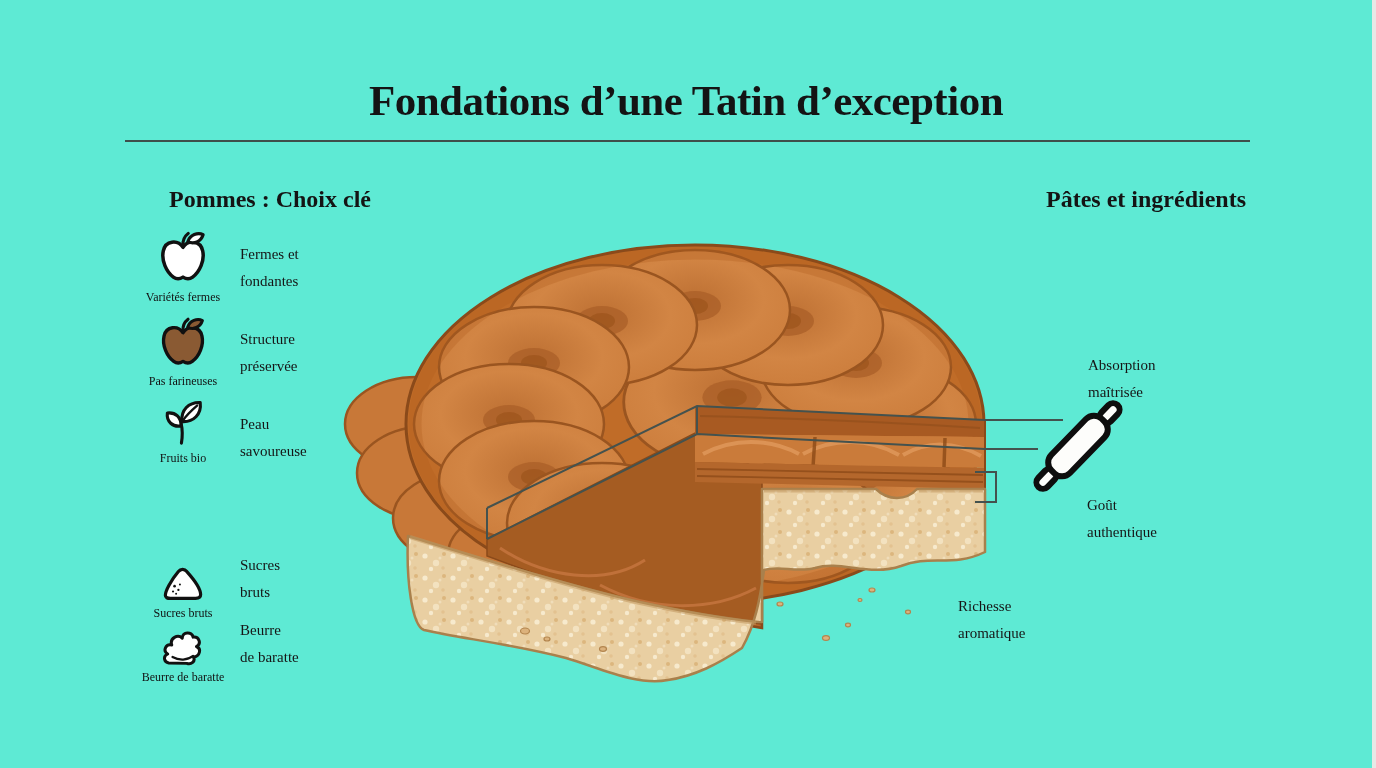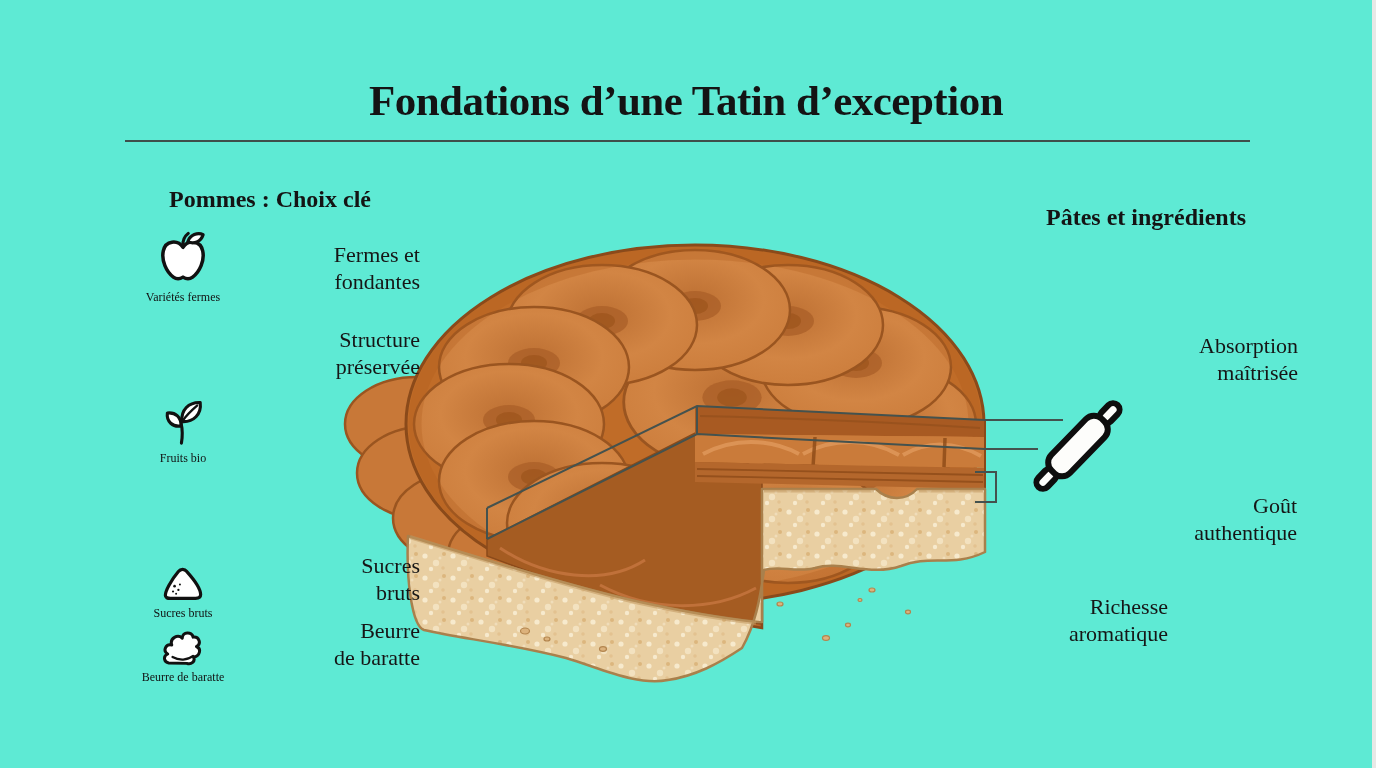--- a/index.html
+++ b/index.html
@@ -3,25 +3,25 @@
 <meta charset="utf-8">
 <style>
   html,body{margin:0;padding:0;background:#e8e8e6;}
   .canvas{position:relative;width:1372px;height:768px;background:#5eead4;overflow:hidden;
           font-family:Liberation Serif, serif;color:#161616;}
   .h1{position:absolute;left:0;right:0;top:76px;text-align:center;font-size:43px;
       font-weight:bold;letter-spacing:-0.5px;color:#141414;}
   .rule{position:absolute;left:125px;top:140px;width:1125px;height:2px;background:#3e4f4b;}
   .h2{position:absolute;top:186px;font-size:24px;font-weight:bold;color:#141414;}
   .h2.left{left:125px;margin-left:44px;}
-  .h2.right{right:126px;text-align:right;margin-top:18px;}
+  .h2.right{right:126px;text-align:right;}
   .irow{position:absolute;left:103px;width:160px;text-align:center;}
   .irow svg{display:block;margin:0 auto;}
   .cap{font-size:12px;color:#111;margin-top:2px;line-height:18px;}
-  .lbl{position:absolute;text-align:right;font-size:22px;line-height:27px;color:#161616;
+  .lbl{position:absolute;text-align:left;font-size:15px;line-height:27px;color:#161616;
        white-space:pre-line;}
   .q{width:180px;}
   .r{width:210px;}
   .art{position:absolute;left:0;top:0;}
 </style>
 </head>
 <body>
 
 <div class="canvas">
 
@@ -148,20 +148,28 @@
 
   <div class="irow" style="top:228px">
     <svg width="56" height="58" viewBox="0 0 64 64">
       <path d="M32 21 C26 12 12 13 9.5 25 C7 36 13 49 21 55 C25 58 29 57 32 55 C35 57 39 58 43 55 C51 49 57 36 54.5 25 C52 13 38 12 32 21 Z" fill="#fff" stroke="#111" stroke-width="4" stroke-linejoin="round"></path>
       <path d="M32 19 C31.5 13 33.5 8.5 38 5" fill="none" stroke="#111" stroke-width="3.6" stroke-linecap="round"></path>
       <path d="M37.5 14.5 C40 6.5 49 3.5 55 6.5 C52.5 14.5 44.5 18 37.5 14.5 Z" fill="#fff" stroke="#111" stroke-width="3.6" stroke-linejoin="round"></path>
     </svg>
     <div class="cap">Variétés fermes</div>
   </div>
 
+  <div class="irow" style="top:314px">
+    <svg width="54" height="56" viewBox="0 0 64 64">
+      <path d="M32 21 C26 12 12 13 9.5 25 C7 36 13 49 21 55 C25 58 29 57 32 55 C35 57 39 58 43 55 C51 49 57 36 54.5 25 C52 13 38 12 32 21 Z" fill="#8a5a33" stroke="#111" stroke-width="4" stroke-linejoin="round"></path>
+      <path d="M32 19 C31.5 13 33.5 8.5 38 5" fill="none" stroke="#111" stroke-width="3.6" stroke-linecap="round"></path>
+      <path d="M37.5 14.5 C40 6.5 49 3.5 55 6.5 C52.5 14.5 44.5 18 37.5 14.5 Z" fill="#8a5a33" stroke="#111" stroke-width="3.6" stroke-linejoin="round"></path>
+    </svg>
+    <div class="cap">Pas farineuses</div>
+  </div>
 
   <div class="irow" style="top:397px">
     <svg width="50" height="50" viewBox="0 0 64 64">
       <path d="M30 59 C31.5 50 31.5 42 29.5 33" fill="none" stroke="#111" stroke-width="4" stroke-linecap="round"></path>
       <path d="M29.5 37 C19 39 10.5 31.5 12 20.5 C23 19.5 29.5 26 29.5 37 Z" fill="#fff" stroke="#111" stroke-width="4" stroke-linejoin="round"></path>
       <path d="M30.5 31.5 C29.5 16.5 39 6.5 54 7 C56 22 45.5 32.5 30.5 31.5 Z" fill="#fff" stroke="#111" stroke-width="4" stroke-linejoin="round"></path>
       <path d="M50 11 C43 17 36 24 31.5 30.5" fill="none" stroke="#111" stroke-width="3" stroke-linecap="round"></path>
     </svg>
     <div class="cap">Fruits bio</div>
   </div>
@@ -186,25 +194,27 @@
       <path d="M13 52 C6.5 51 5 43 11.5 40 C5 36 8.5 26 17 28 C14 19 25 13 31 19 C31 10 44 9.5 45.5 17.5 C53.5 16.5 57 26 50 30 C57 33 54.5 43.5 46 44 C49 50 43 54.5 37 52.5 Z" fill="#fff" stroke="#111" stroke-width="4" stroke-linejoin="round"></path>
       <path d="M18 44 C27 49 38 48.5 45.5 42.5" fill="none" stroke="#111" stroke-width="3" stroke-linecap="round"></path>
     </svg>
     <div class="cap">Beurre de baratte</div>
   </div>
 
   <div class="lbl q" style="left:240px;top:241px">Fermes et
 fondantes</div>
   <div class="lbl q" style="left:240px;top:326px">Structure
 préservée</div>
+  <div class="lbl q" style="left:240px;top:411px">Peau
+savoureuse</div>
   <div class="lbl q" style="left:240px;top:552px">Sucres
 bruts</div>
   <div class="lbl q" style="left:240px;top:617px">Beurre
 de baratte</div>
 
-  <div class="lbl r" style="left:1088px;top:332px">Absorption
+  <div class="lbl r" style="left:1088px;top:352px">Absorption
 maîtrisée</div>
   <div class="lbl r" style="left:1087px;top:492px">Goût
 authentique</div>
   <div class="lbl r" style="left:958px;top:593px">Richesse
 aromatique</div>
 
 </div>
 
 </body></html>

